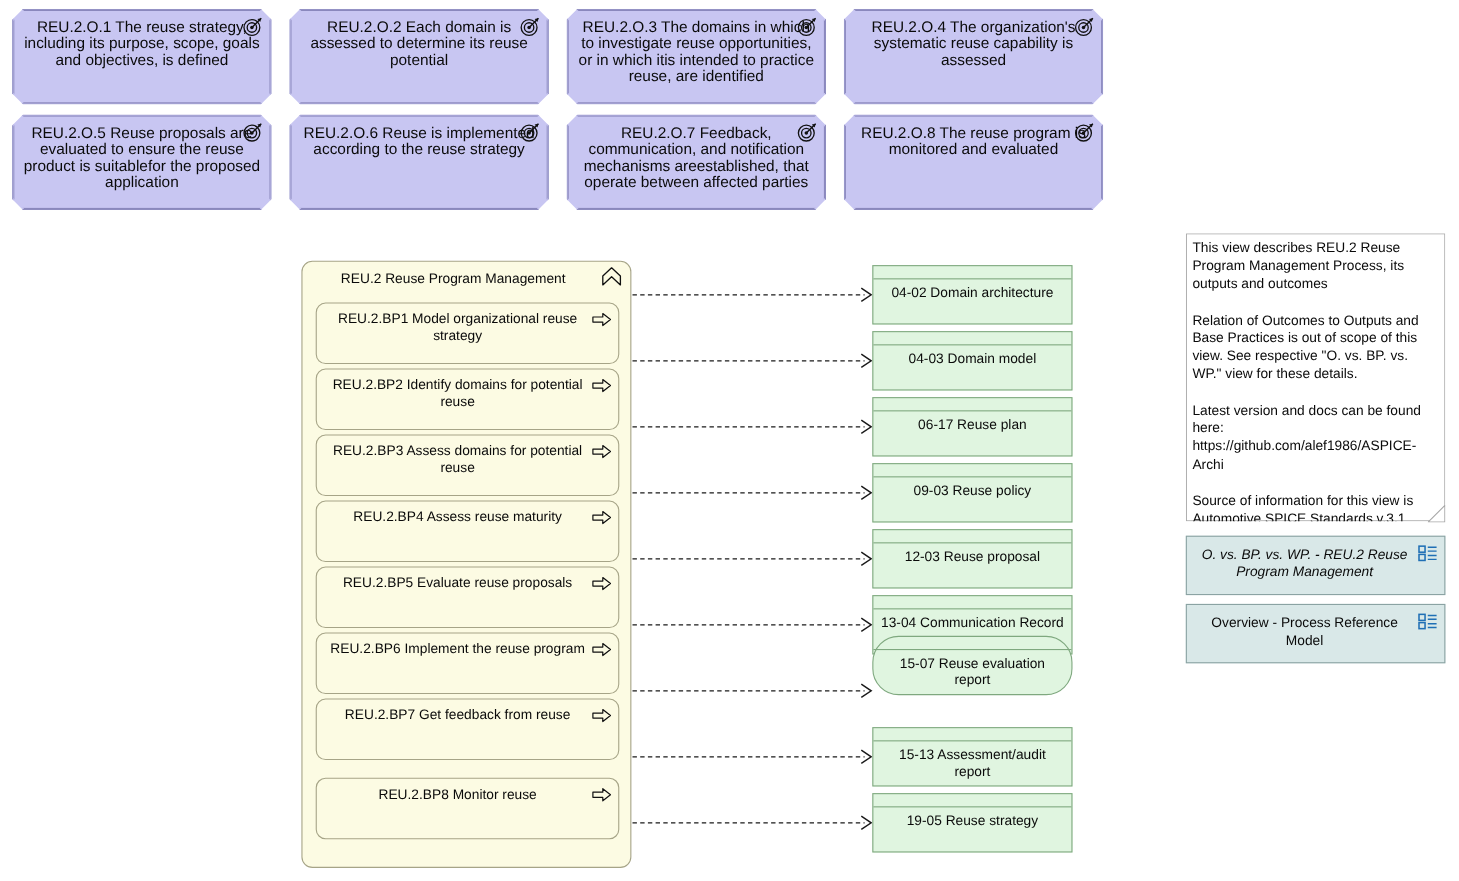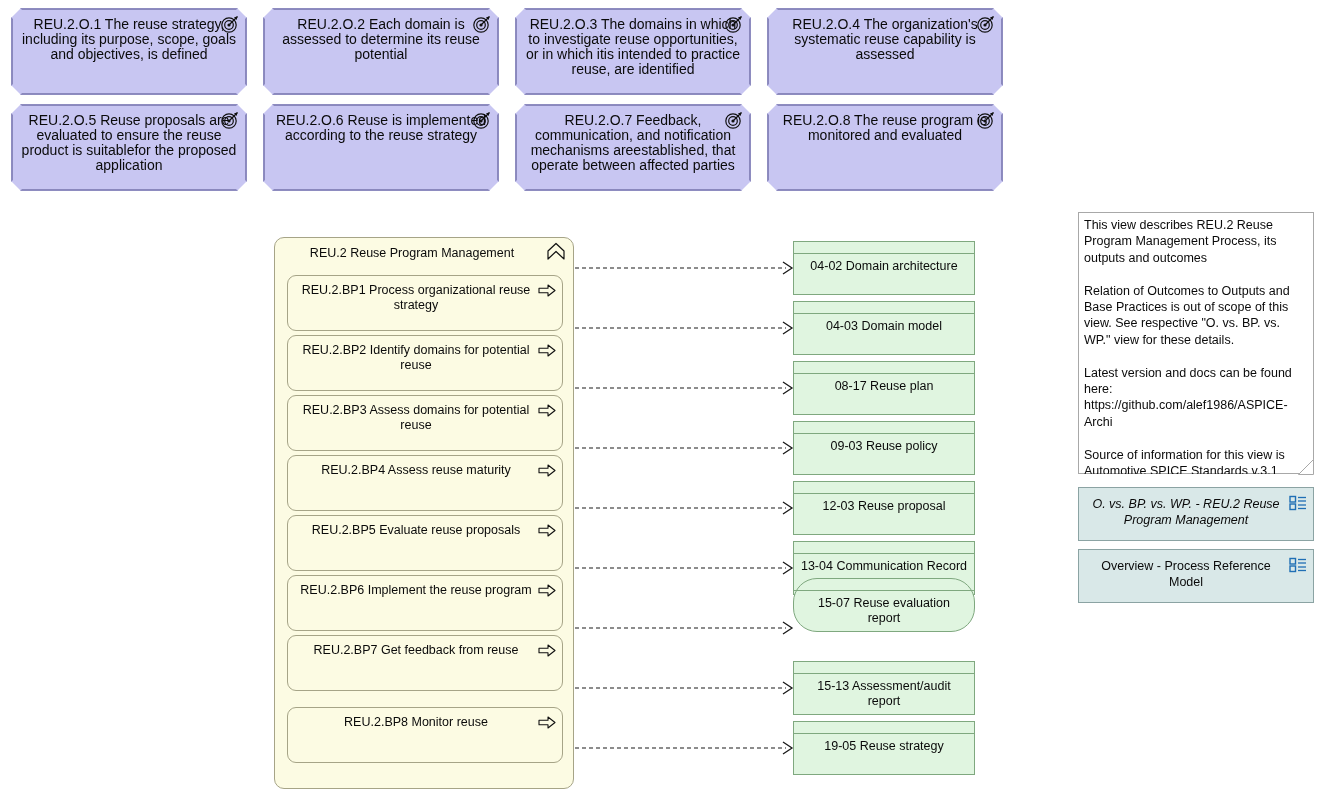--- a/index.html
+++ b/index.html
@@ -330,21 +330,21 @@
     </g>
   </svg>
 
   <div id="process-box">
     <div id="process-title">REU.2 Reuse Program Management</div>
     <svg id="process-icon" viewBox="0 0 20 19">
       <path d="M2 17 L2 9 L10 1.5 L18 9 L18 17 L10 9.5 Z" fill="none" stroke="#111" stroke-width="1.2" stroke-linejoin="round"></path>
     </svg>
 
     <div class="bp" style="top:37px;">
-      <div class="bp-label">REU.2.BP1 Process organizational reuse strategy</div>
+      <div class="bp-label">REU.2.BP1 Model organizational reuse strategy</div>
       <svg class="bp-icon" viewBox="0 0 18 13">
         <path d="M1 4.2 L10 4.2 L10 1 L17 6.5 L10 12 L10 8.8 L1 8.8 Z" fill="none" stroke="#111" stroke-width="1.1" stroke-linejoin="round"></path>
       </svg>
     </div>
 
     <div class="bp" style="top:97px;">
       <div class="bp-label">REU.2.BP2 Identify domains for potential reuse</div>
       <svg class="bp-icon" viewBox="0 0 18 13">
         <path d="M1 4.2 L10 4.2 L10 1 L17 6.5 L10 12 L10 8.8 L1 8.8 Z" fill="none" stroke="#111" stroke-width="1.1" stroke-linejoin="round"></path>
       </svg>
@@ -396,21 +396,21 @@
   <div class="wp" style="top:241px;">
     <div class="wp-head"></div>
     <div class="wp-label">04-02 Domain architecture</div>
   </div>
   <div class="wp" style="top:301px;">
     <div class="wp-head"></div>
     <div class="wp-label">04-03 Domain model</div>
   </div>
   <div class="wp" style="top:361px;">
     <div class="wp-head"></div>
-    <div class="wp-label">08-17 Reuse plan</div>
+    <div class="wp-label">06-17 Reuse plan</div>
   </div>
   <div class="wp" style="top:421px;">
     <div class="wp-head"></div>
     <div class="wp-label">09-03 Reuse policy</div>
   </div>
   <div class="wp" style="top:481px;">
     <div class="wp-head"></div>
     <div class="wp-label">12-03 Reuse proposal</div>
   </div>
   <div class="wp" style="top:541px;">

